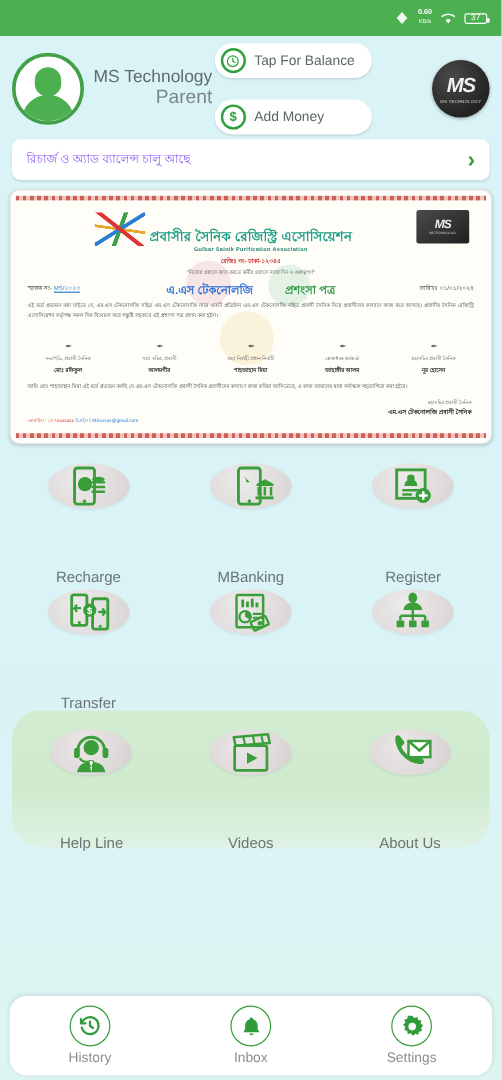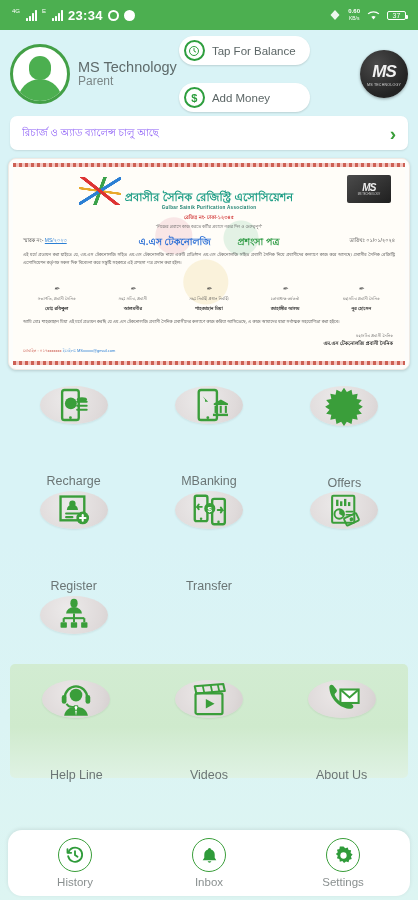--- a/index.html
+++ b/index.html
@@ -38,21 +38,21 @@
   .avatar {
     width: 60px; height: 60px; border-radius: 50%; border: 3px solid #43a047;
     background: #ffffff; flex: 0 0 auto; position: relative; overflow: hidden;
   }
   .avatar .head { position:absolute; left:50%; top:9px; transform:translateX(-50%);
     width:22px; height:24px; border-radius:11px 11px 10px 10px; background:#4caf50; }
   .avatar .body { position:absolute; left:50%; bottom:-4px; transform:translateX(-50%);
     width:44px; height:26px; border-radius:22px 22px 0 0; background:#4caf50; }
   .user-meta { margin-left: 8px; line-height: 1.15; min-width: 0; }
   .user-name { font-size: 14.5px; color: #5f6b6b; white-space: nowrap; }
-  .user-role { font-size: 12px; color: #7b8686; }
+  .user-role { font-size: 16px; color: #7b8686; text-align: right; }
   .hdr-btns { margin-left: 2px; display: flex; flex-direction: column; gap: 18px; }
   .pill {
     display: flex; align-items: center; gap: 7px; background: #ffffff;
     border-radius: 16px; padding: 4px 14px 4px 5px; box-shadow: 0 1px 2px rgba(0,0,0,.14);
     min-width: 128px;
   }
   .pill-ic { width: 21px; height: 21px; border-radius: 50%; border: 2px solid #2e9e3e;
     color: #2e9e3e; display: flex; align-items: center; justify-content: center;
     font-size: 11px; font-weight: bold; flex: 0 0 auto; background:#fff; }
   .pill-label { font-size: 11.5px; color: #5c6666; white-space: nowrap; }
@@ -136,21 +136,21 @@
   .circle {
     width: 68px; height: 68px; border-radius: 50%;
     background: radial-gradient(circle at 40% 35%, #eceaea 0%, #dfdada 72%, #d6d0d0 100%);
     display: flex; align-items: center; justify-content: center;
     box-shadow: 0 1px 2px rgba(0,0,0,.07);
   }
   .tile-label { margin-top: 9px; font-size: 12.5px; color: #6b7575; }
 
   
   .panel {
-    margin: 6px 10px 0 10px; border-radius: 5px; padding: 6px 0 8px 0;
+    margin: 6px 10px 0 10px; border-radius: 24px; padding: 6px 0 8px 0;
     background: linear-gradient(180deg,#d2ecd2 0%,#cfeacd 55%,#dff2e4 100%);
     display: grid; grid-template-columns: repeat(3,1fr);
   }
   .panel .circle { background: radial-gradient(circle at 40% 35%,#ebe7e7 0%,#ddd8d8 70%,#d3cdcd 100%); }
   .panel .tile { height: 100px; }
 
   
   .bottomnav {
     position: absolute; left: 8px; right: 8px; bottom: 4px; height: 66px;
     background: #ffffff; border-radius: 14px; display: grid; grid-template-columns: repeat(3,1fr);
@@ -161,39 +161,20 @@
     display:flex; align-items:center; justify-content:center; }
   .nav-label { font-size: 11.5px; color: #8a9090; }
   svg { display: block; }
 </style>
 </head>
 <body>
 
 <div id="app">
 
   <div class="statusbar">
-    <div class="sb-left">
-      <span class="sig-label">4G</span>
-      <span class="sig">
-          <i></i>
-          <i></i>
-          <i></i>
-          <i></i>
-        </span>
-      <span class="sig-label">E</span>
-      <span class="sig">
-          <i></i>
-          <i></i>
-          <i></i>
-          <i></i>
-        </span>
-      <span class="sb-time">23:34</span>
-      <span class="ring-ic"></span>
-      <span class="dot-ic"></span>
-    </div>
     <div class="sb-right">
       <span>
         <svg width="12" height="12" viewBox="0 0 24 24">
             <path d="M12 2 L21 12 L12 22 L3 12 Z" fill="#ffffff" opacity=".9"></path>
           </svg>
       </span>
       <span class="speed">
         <b>0.60</b>
         <span>KB/s</span>
       </span>
@@ -339,28 +320,20 @@
             <rect x="37.5" y="25" width="2.6" height="9"></rect>
             <rect x="44" y="25" width="2.6" height="9"></rect>
             <rect x="29" y="35" width="20" height="3"></rect>
           </g>
         </svg>
       </div>
       <div class="tile-label">MBanking</div>
     </div>
 
 
-    <div class="tile">
-      <div class="circle">
-        <svg width="40" height="40" viewBox="0 0 48 48">
-          <path d="M24 2 L27.4 7.2 L33 4.4 L34.2 10.6 L40.4 9.4 L39.2 15.6 L45.4 16.8 L41.4 21.6 L46.6 25 L41.4 28.4 L45.4 33.2 L39.2 34.4 L40.4 40.6 L34.2 39.4 L33 45.6 L27.4 42.8 L24 48 L20.6 42.8 L15 45.6 L13.8 39.4 L7.6 40.6 L8.8 34.4 L2.6 33.2 L6.6 28.4 L1.4 25 L6.6 21.6 L2.6 16.8 L8.8 15.6 L7.6 9.4 L13.8 10.6 L15 4.4 L20.6 7.2 Z" fill="#3a9e3a"></path>
-        </svg>
-      </div>
-      <div class="tile-label">Offers</div>
-    </div>
 
     <div class="tile">
       <div class="circle">
         <svg width="38" height="38" viewBox="0 0 48 48">
           <rect x="7" y="7" width="30" height="30" fill="none" stroke="#3a9e3a" stroke-width="3"></rect>
           <circle cx="22" cy="16" r="4" fill="#3a9e3a"></circle>
           <path d="M15 24 a7 7 0 0 1 14 0 z" fill="#3a9e3a"></path>
           <g stroke="#3a9e3a" stroke-width="2.6" stroke-linecap="round">
             <path d="M14 28.5 h16"></path>
               <path d="M14 33 h8"></path>

